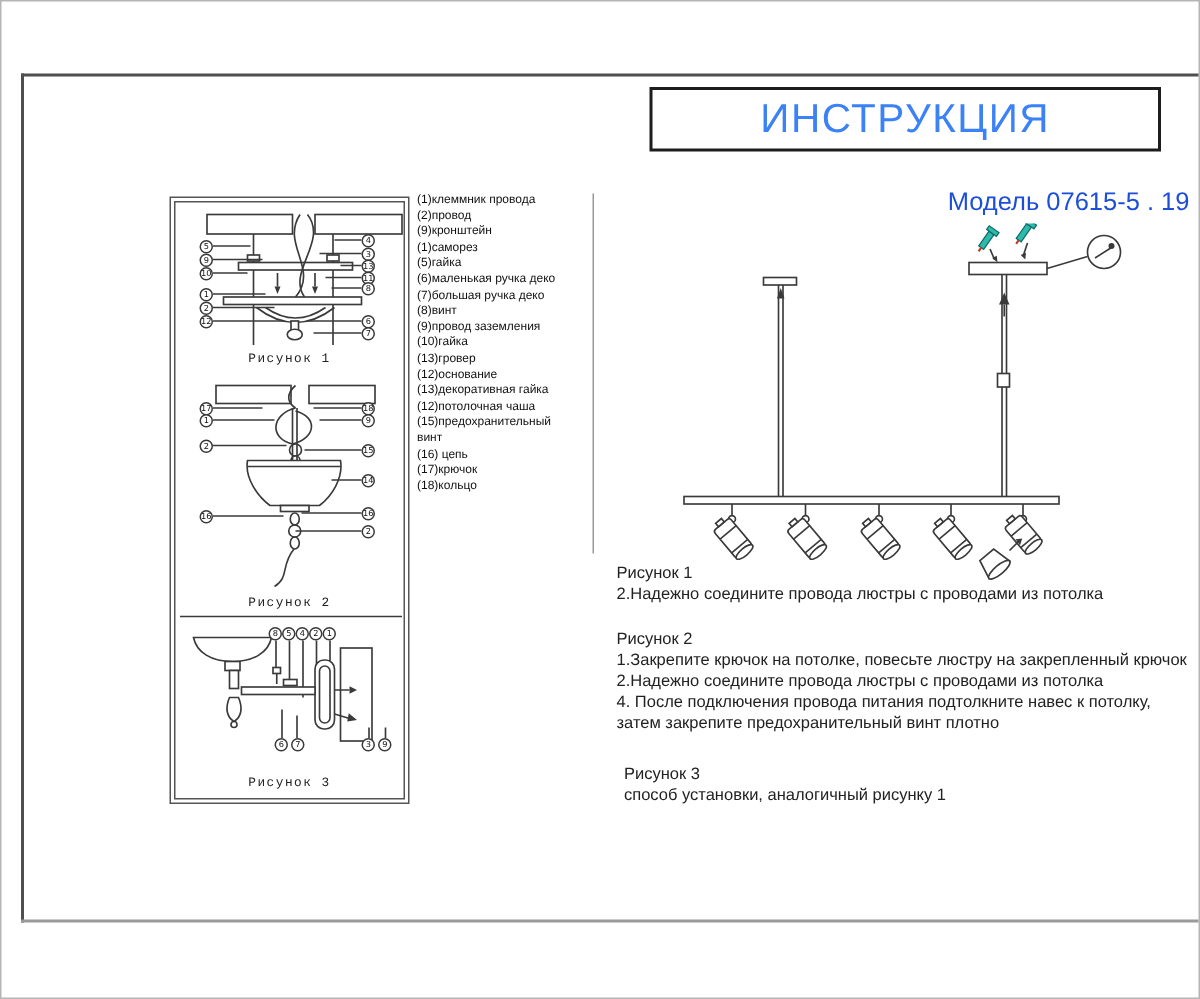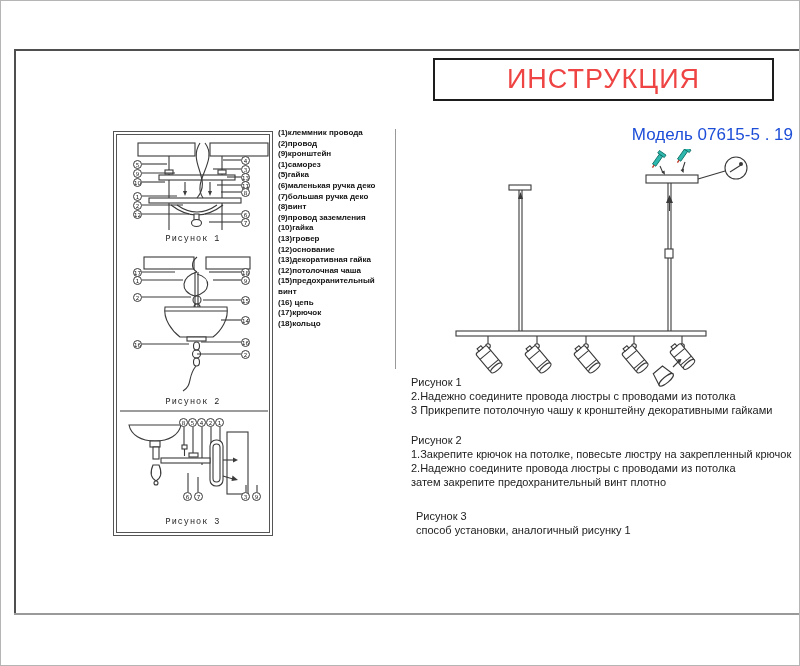--- a/index.html
+++ b/index.html
@@ -22,25 +22,25 @@
   .callout{position:absolute;width:9px;height:9px;border:1px solid #3a3a3a;border-radius:50%;
     font-size:5.5px;line-height:8px;text-align:center;background:#fff;color:#111;box-sizing:border-box;
     font-family:"DejaVu Sans",sans-serif;}
   
   svg .ln{stroke:#3a3a3a;stroke-width:1.1;fill:none;}
   svg .fw{stroke:#3a3a3a;stroke-width:1.1;fill:#ffffff;}
   svg .solid{fill:#3a3a3a;stroke:none;}
   svg .teal{fill:#2fb9ae;stroke:#0b6b63;stroke-width:0.8;}
   svg .redm{stroke:#c0392b;stroke-width:1.4;fill:none;}
   
-  .parts{left:277px;top:127px;width:104px;font-size:8px;line-height:10.6px;color:#111;font-weight:bold;}
+  .parts{left:277px;top:127px;width:104px;font-size:8px;line-height:10.6px;color:#111;}
   .parts div{word-wrap:break-word;}
   
   .title-box{left:432px;top:57px;width:341px;height:43px;border:2px solid #1d1d1d;box-sizing:border-box;
-    text-align:center;line-height:39px;font-size:27px;letter-spacing:1px;color:#ef4444;}
+    text-align:center;line-height:39px;font-size:27px;letter-spacing:1px;color:#3b82f6;}
   .model{left:540px;top:124px;width:252px;text-align:right;font-size:17px;color:#1d4ed8;}
   
   .instructions{left:410px;top:374px;width:388px;font-size:11px;color:#222;}
   .instructions p{margin:0;line-height:14px;white-space:nowrap;}
   .sec2{margin-top:16px;}
   .sec3{margin-top:20px;}
   .sec3 p{padding-left:5px;}
 </style>
 </head>
 <body>
@@ -314,25 +314,25 @@
     </g>
     <line class="ln" x1="232" y1="218" x2="238" y2="212"></line>
     <path class="solid" d="M236,210.5 L240.5,210 L239,214.5 Z"></path>
   </g>
 </svg>
 
 <div class="abs instructions">
   <div class="sec1">
     <p>Рисунок 1</p>
     <p>2.Надежно соедините провода люстры с проводами из потолка</p>
-    <p>3 Прикрепите потолочную чашу к кронштейну декоративными гайками</p>
   </div>
   <div class="sec2">
     <p>Рисунок 2</p>
     <p>1.Закрепите крючок на потолке, повесьте люстру на закрепленный крючок</p>
     <p>2.Надежно соедините провода люстры с проводами из потолка</p>
+    <p>4.  После подключения провода питания подтолкните навес к потолку,</p>
     <p>затем закрепите предохранительный винт плотно</p>
   </div>
   <div class="sec3">
     <p>Рисунок 3</p>
     <p>способ установки, аналогичный рисунку 1</p>
   </div>
 </div>
 
 </body></html>

